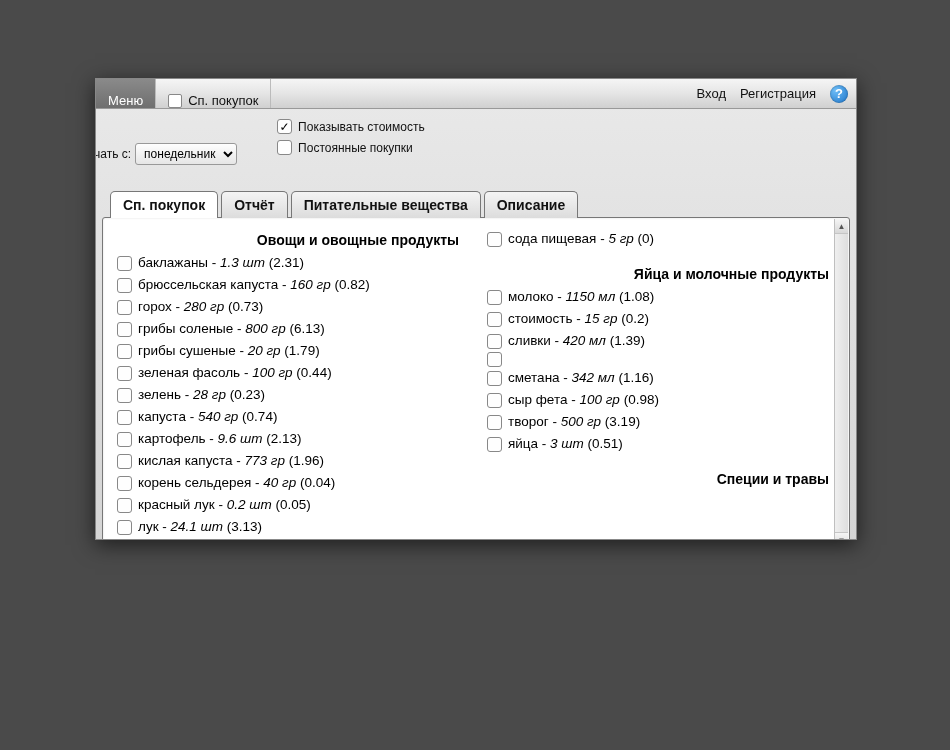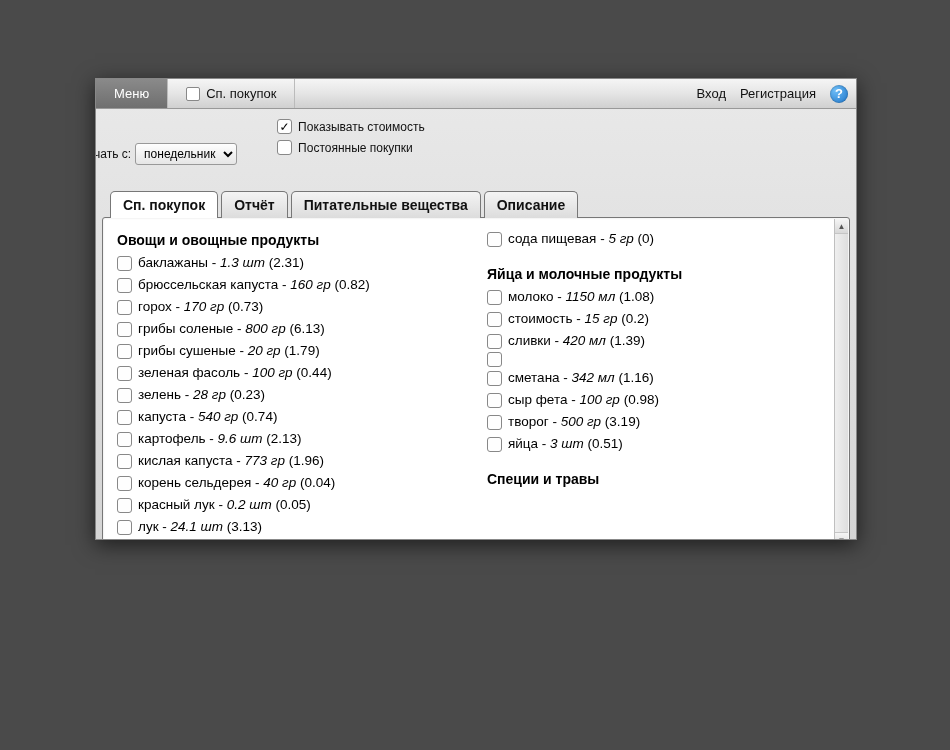--- a/index.html
+++ b/index.html
@@ -27,22 +27,22 @@
   .topbar {
     height: 29px;
     background: linear-gradient(to bottom, #f5f5f5 0%, #e5e5e5 50%, #d0d0d0 100%);
     border-bottom: 1px solid #999;
     display: flex;
     align-items: stretch;
     font-size: 13px;
   }
   .topbar .tab {
     display: flex;
-    align-items: center;
-    padding: 0 18px;
+    align-items: flex-end;
+    padding: 0 12px;
     border-right: 1px solid #bbb;
     color: #111;
     cursor: pointer;
   }
   .topbar .tab.dark {
     background: linear-gradient(to bottom, #8a8a8a 0%, #6f6f6f 100%);
     color: #fff;
   }
   .topbar .tab .chk {
     display: inline-block;
@@ -162,20 +162,21 @@
     border-radius: 3px;
     height: 330px;
     position: relative;
     box-shadow: inset 0 0 2px rgba(0,0,0,0.15);
   }
   .panel-inner {
     position: absolute;
     inset: 0 14px 0 0;
     overflow: hidden;
     padding: 10px 6px 16px 14px;
+    text-align: right;
   }
   .columns {
     display: flex;
     gap: 28px;
   }
   .col { flex: 1; min-width: 0; }
   .cat-title {
     font-weight: bold;
     font-size: 14px;
     margin: 4px 0 4px 0;
@@ -280,21 +281,21 @@
               <div class="item">
                 <span class="chkbox"></span>
                 <span><span class="name">баклажаны - </span><span class="qty">1.3 шт</span> (<span class="price">2.31</span>)</span>
               </div>
               <div class="item">
                 <span class="chkbox"></span>
                 <span><span class="name">брюссельская капуста - </span><span class="qty">160 гр</span> (<span class="price">0.82</span>)</span>
               </div>
               <div class="item">
                 <span class="chkbox"></span>
-                <span><span class="name">горох - </span><span class="qty">170 гр</span> (<span class="price">0.73</span>)</span>
+                <span><span class="name">горох - </span><span class="qty">280 гр</span> (<span class="price">0.73</span>)</span>
               </div>
               <div class="item">
                 <span class="chkbox"></span>
                 <span><span class="name">грибы соленые - </span><span class="qty">800 гр</span> (<span class="price">6.13</span>)</span>
               </div>
               <div class="item">
                 <span class="chkbox"></span>
                 <span><span class="name">грибы сушеные - </span><span class="qty">20 гр</span> (<span class="price">1.79</span>)</span>
               </div>
               <div class="item">

